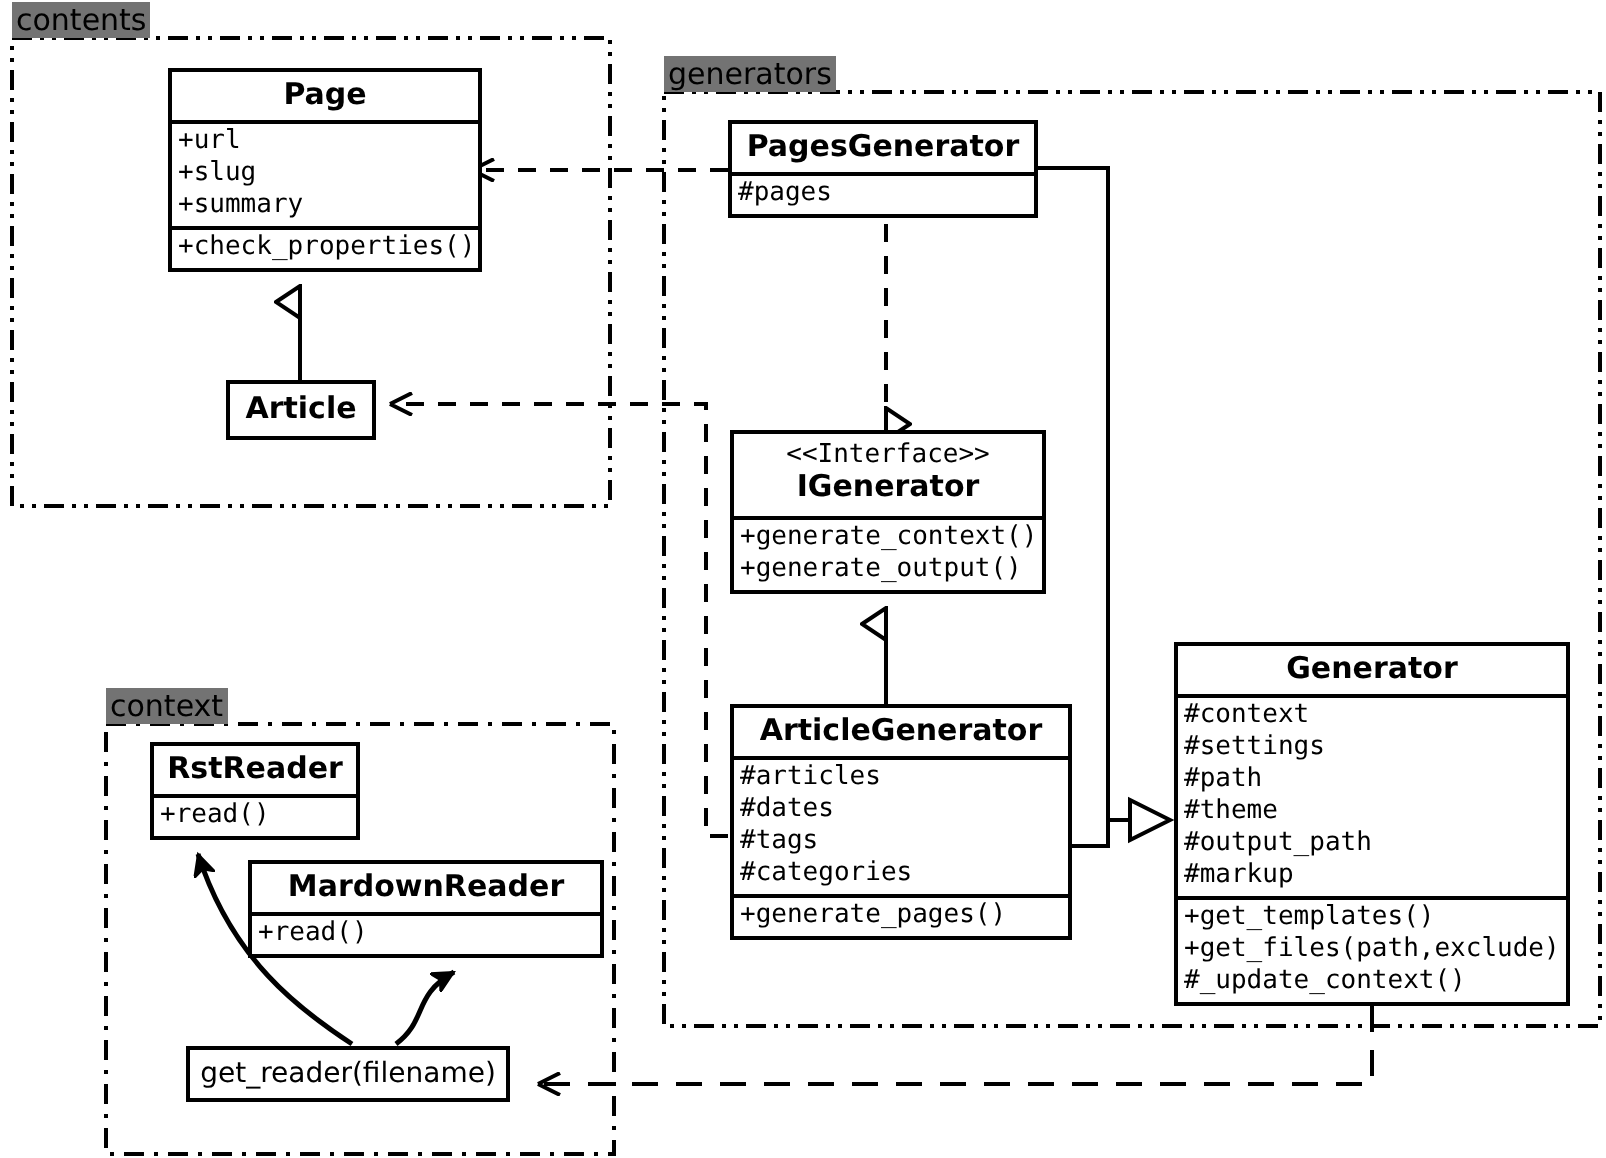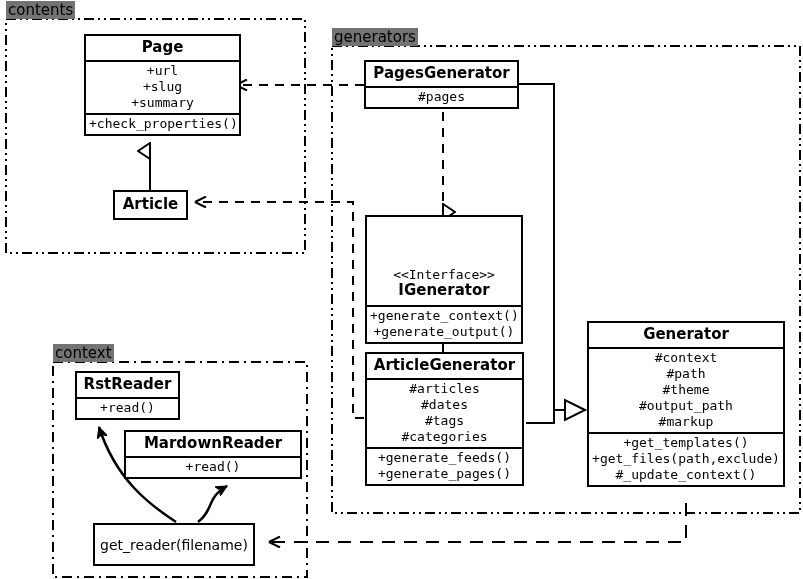--- a/index.html
+++ b/index.html
@@ -46,26 +46,24 @@
     padding: 3px 4px 4px 4px;
     line-height: 1.15;
   }
   .umlbox .stereo {
     text-align: center;
     font-weight: normal;
     font-size: 13px;
     font-family: "DejaVu Sans Mono", monospace;
     color: #000;
     line-height: 1.1;
-    margin-top: 47px;
   }
   .umlbox .compartment {
     border-top: 2px solid #000;
     padding: 1px 3px 2px 3px;
-    text-align: center;
   }
   .umlbox .member {
     font-family: "DejaVu Sans Mono", monospace;
     font-size: 13px;
     line-height: 16px;
     color: #000;
     white-space: nowrap;
   }
   .plainbox {
     position: absolute;
@@ -181,38 +179,38 @@
     <div class="title" style="padding:4px 4px 5px 4px;">
       <div class="stereo">&lt;&lt;Interface&gt;&gt;</div>
       <div>IGenerator</div>
     </div>
     <div class="compartment">
       <div class="member">+generate_context()</div>
       <div class="member">+generate_output()</div>
     </div>
   </div>
 
-  <div class="umlbox" style="left:365px; top:352px; width:159px;">
+  <div class="umlbox" style="left:365px; top:352px; width:171px;">
     <div class="title">ArticleGenerator</div>
     <div class="compartment">
       <div class="member">#articles</div>
       <div class="member">#dates</div>
       <div class="member">#tags</div>
       <div class="member">#categories</div>
     </div>
     <div class="compartment">
-      <div class="member">+generate_feeds()</div>
       <div class="member">+generate_pages()</div>
     </div>
   </div>
 
   <div class="umlbox" style="left:587px; top:321px; width:198px;">
     <div class="title">Generator</div>
     <div class="compartment">
       <div class="member">#context</div>
+      <div class="member">#settings</div>
       <div class="member">#path</div>
       <div class="member">#theme</div>
       <div class="member">#output_path</div>
       <div class="member">#markup</div>
     </div>
     <div class="compartment">
       <div class="member">+get_templates()</div>
       <div class="member">+get_files(path,exclude)</div>
       <div class="member">#_update_context()</div>
     </div>
@@ -225,17 +223,17 @@
     </div>
   </div>
 
   <div class="umlbox" style="left:124px; top:430px; width:178px;">
     <div class="title">MardownReader</div>
     <div class="compartment">
       <div class="member">+read()</div>
     </div>
   </div>
 
-  <div class="plainbox" style="left:93px; top:523px; width:162px; height:43px;">
+  <div class="plainbox" style="left:93px; top:523px; width:162px; height:28px;">
     <span>get_reader(filename)</span>
   </div>
 
 </div>
 
 </body></html>

